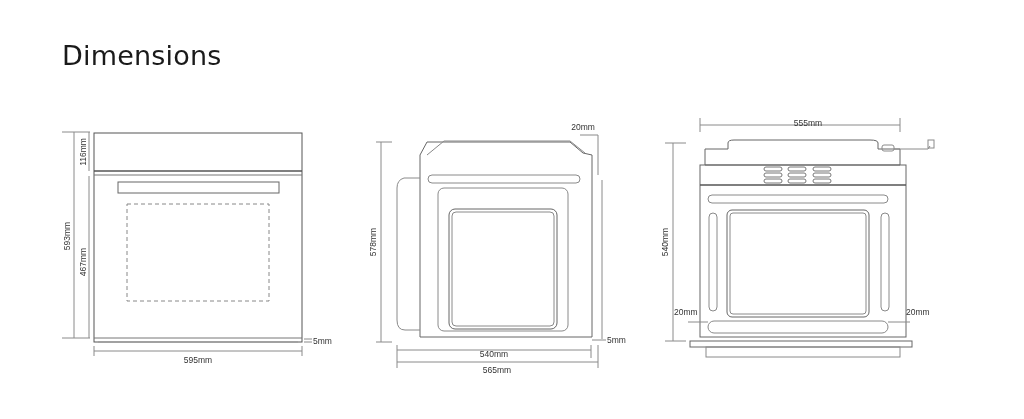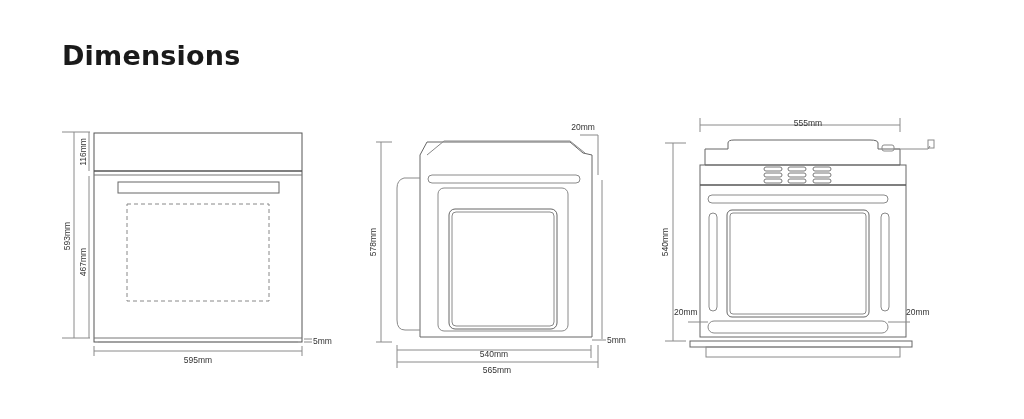--- a/index.html
+++ b/index.html
@@ -1,17 +1,17 @@
 <!DOCTYPE html>
 <html><head>
 <meta charset="utf-8">
 <style>
   html, body { margin:0; padding:0; background:#ffffff; }
   body { width:1024px; height:419px; position:relative; overflow:hidden; font-family:"DejaVu Sans", sans-serif; }
-  .title { position:absolute; left:62px; top:40px; font-size:27px; font-weight:700; color:#1a1a1a; letter-spacing:0.2px; font-family:"DejaVu Sans", sans-serif; }
+  .title { position:absolute; left:62px; top:40px; font-size:27px; font-weight:400; color:#1a1a1a; letter-spacing:0.2px; font-family:"DejaVu Sans", sans-serif; }
   svg { position:absolute; left:0; top:0; }
   .lbl { font-family:"Liberation Sans", sans-serif; font-size:8.5px; fill:#333; }
 </style>
 </head>
 <body>
 
 <div class="title">Dimensions</div>
 
 <svg width="1024" height="419" viewBox="0 0 1024 419">
   <g fill="none" stroke="#8a8a8a" stroke-width="1">

